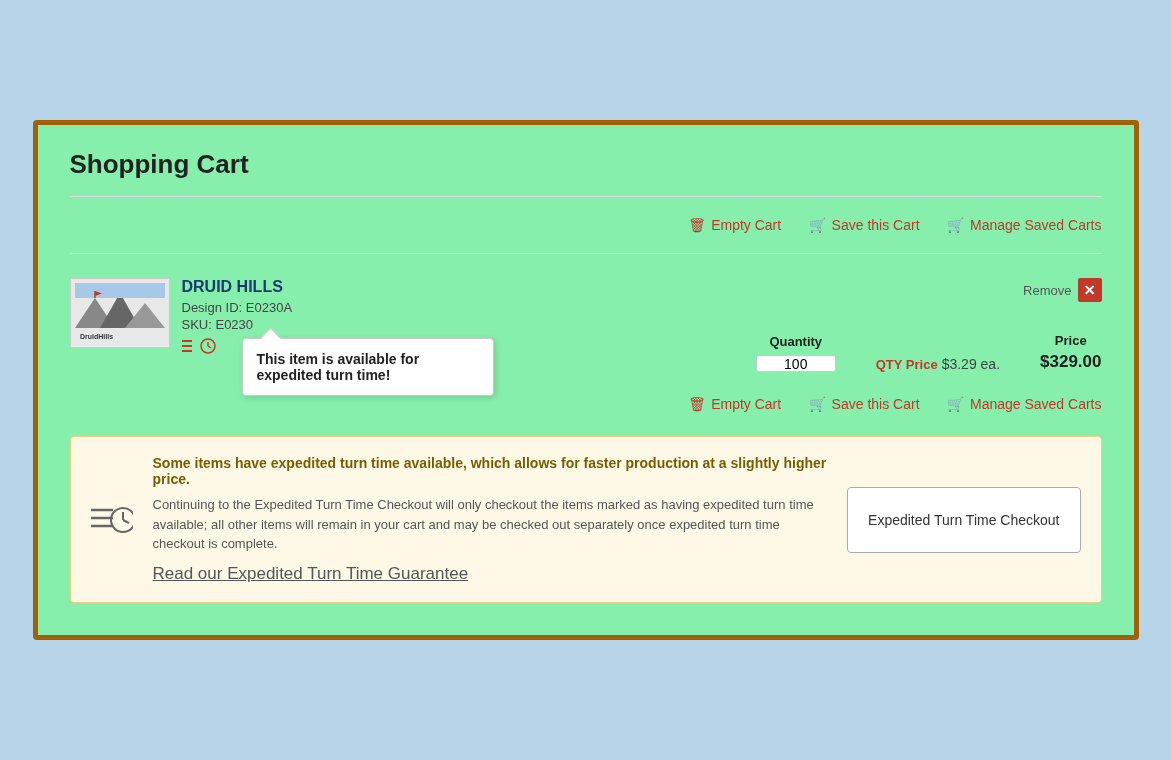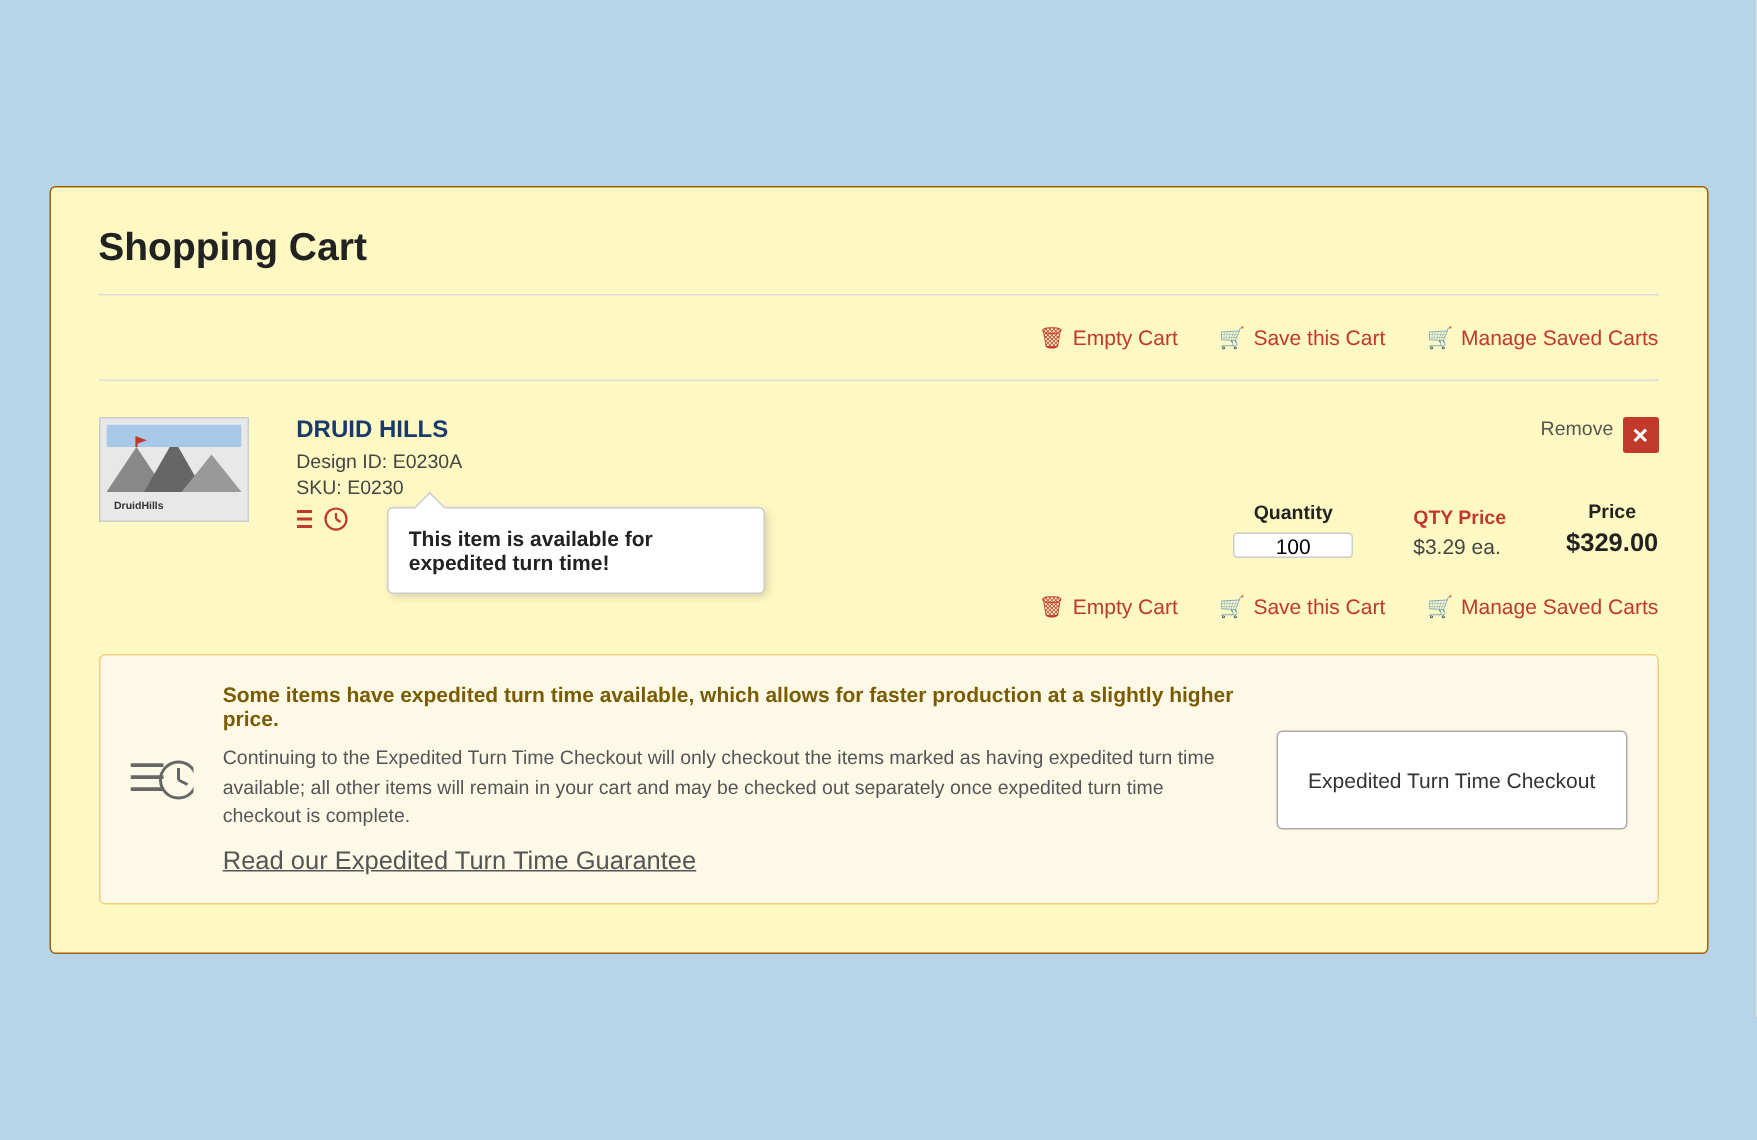--- a/index.html
+++ b/index.html
@@ -12,22 +12,22 @@
       min-height: 100vh;
       padding: 20px;
     }
     .page-wrapper {
       background: #b8d4e8;
       padding: 12px;
       border-radius: 4px;
       width: 1130px;
     }
     .main-card {
-      background: #fef9c3;
-      border: 1px solid #a16207;
+      background: #86efac;
+      border: 5px solid #a16207;
       border-radius: 4px;
       padding: 24px 32px 32px 32px;
     }
     .page-title {
       font-size: 26px;
       font-weight: bold;
       color: #222;
       margin-bottom: 16px;
     }
     .divider {
@@ -55,21 +55,21 @@
       font-size: 14px;
     }
     .section-divider {
       border: none;
       border-top: 1px solid #ddd;
       margin-bottom: 24px;
     }
     .product-row {
       display: flex;
       align-items: flex-start;
-      gap: 32px;
+      gap: 12px;
       margin-bottom: 24px;
       position: relative;
     }
     .product-image {
       width: 100px;
       height: 70px;
       background: #e8e8e8;
       border: 1px solid #ccc;
       display: flex;
       align-items: center;
@@ -135,20 +135,21 @@
     }
     .product-right {
       display: flex;
       flex-direction: column;
       align-items: flex-end;
       gap: 12px;
       margin-left: auto;
     }
     .remove-btn {
       display: flex;
+      align-items: center;
       gap: 6px;
       font-size: 13px;
       color: #555;
       cursor: pointer;
     }
     .remove-x {
       width: 24px;
       height: 24px;
       background: #c0392b;
       color: white;
@@ -181,22 +182,22 @@
       width: 80px;
       height: 17px;
       border: 1px solid #ccc;
       border-radius: 3px;
       text-align: center;
       font-size: 14px;
       padding: 0 8px;
     }
     .qty-price-section {
       display: flex;
-      flex-direction: column;
-      align-items: flex-start;
+      flex-direction: row;
+      align-items: flex-end;
       gap: 4px;
     }
     .qty-price-label {
       font-size: 13px;
       font-weight: bold;
       color: #c0392b;
     }
     .qty-price-value {
       font-size: 14px;
       color: #444;

